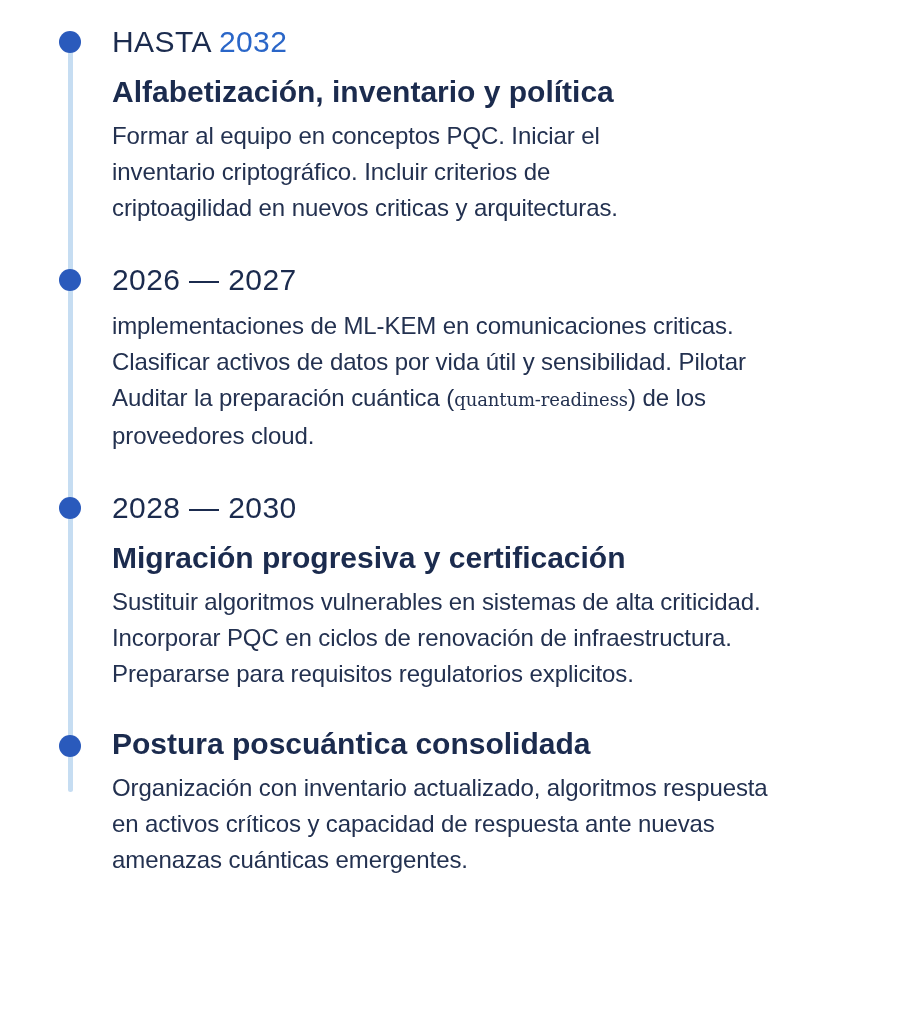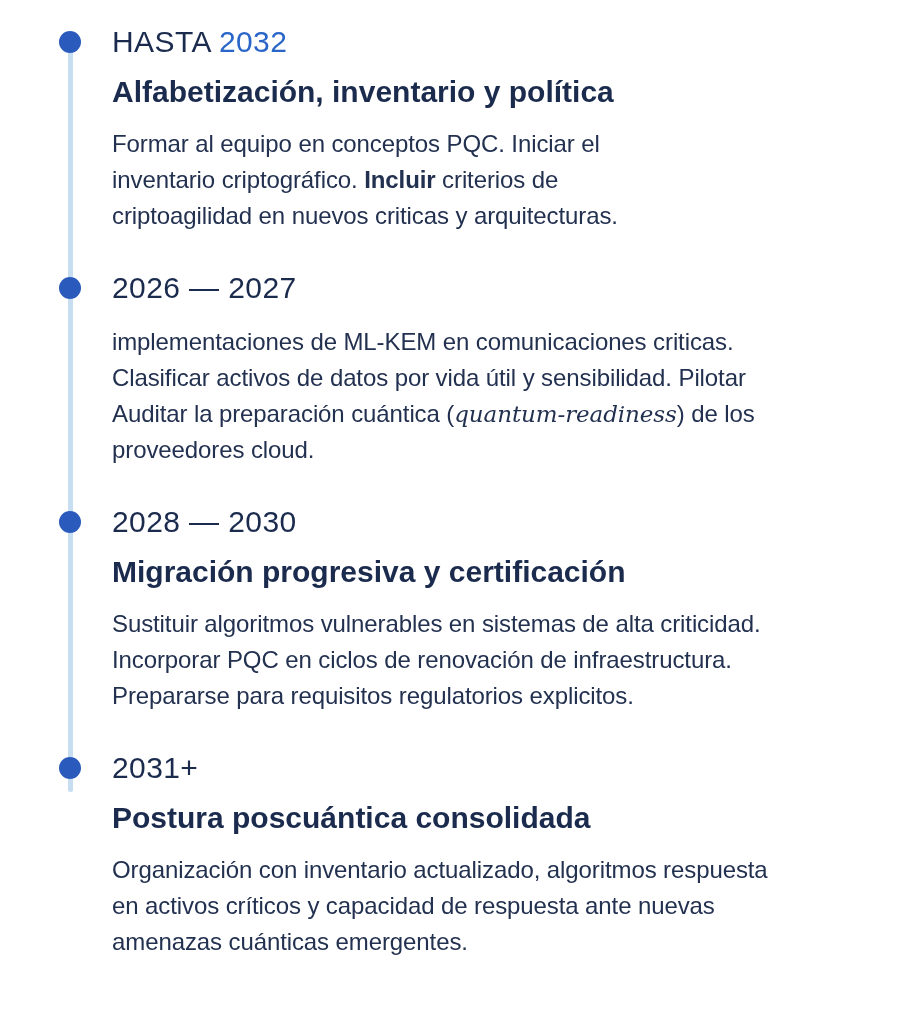--- a/index.html
+++ b/index.html
@@ -52,34 +52,33 @@
   }
   .title {
     margin: 12px 0 0 0;
     font-size: 30px;
     line-height: 36px;
     font-weight: 700;
     color: var(--heading-color, #1b2b4e);
     white-space: nowrap;
   }
   .body {
-    margin-top: 16px;
+    margin-top: 8px;
     font-size: 24px;
     line-height: 36px;
     color: var(--body-color, #233150);
     letter-spacing: -0.1px;
   }
   .line {
     white-space: nowrap;
   }
-  .b { font-weight: 700; }
+  .b { font-weight: 400; }
   .i {
-    font-style: italic;
     font-family: "DejaVu Serif", serif;
-    font-size: 23px;
+    font-size: 18px;
   }
 </style>
 </head>
 <body style="background: rgb(255, 255, 255);">
 
 <div class="timeline">
   <div class="rail" id="rail" style="top: 42px; height: 750px;"></div>
   <div id="sections">
   <section class="entry">
     <span class="dot"></span>
@@ -109,21 +108,20 @@
     <h3 class="title">Migración progresiva y certificación</h3>
     <div class="body">
           <div class="line"><span>Sustituir algoritmos vulnerables en sistemas de alta criticidad.</span></div>
           <div class="line"><span>Incorporar PQC en ciclos de renovación de infraestructura.</span></div>
           <div class="line"><span>Prepararse para requisitos regulatorios explicitos.</span></div>
         </div>
   </section>
 
   <section class="entry">
     <span class="dot"></span>
-    <h2 class="year"><span>2031+</span></h2>
     <h3 class="title">Postura poscuántica consolidada</h3>
     <div class="body">
           <div class="line"><span>Organización con inventario actualizado, algoritmos respuesta</span></div>
           <div class="line"><span>en activos críticos y capacidad de respuesta ante nuevas</span></div>
           <div class="line"><span>amenazas cuánticas emergentes.</span></div>
         </div>
   </section>
 </div>
 </div>
 

